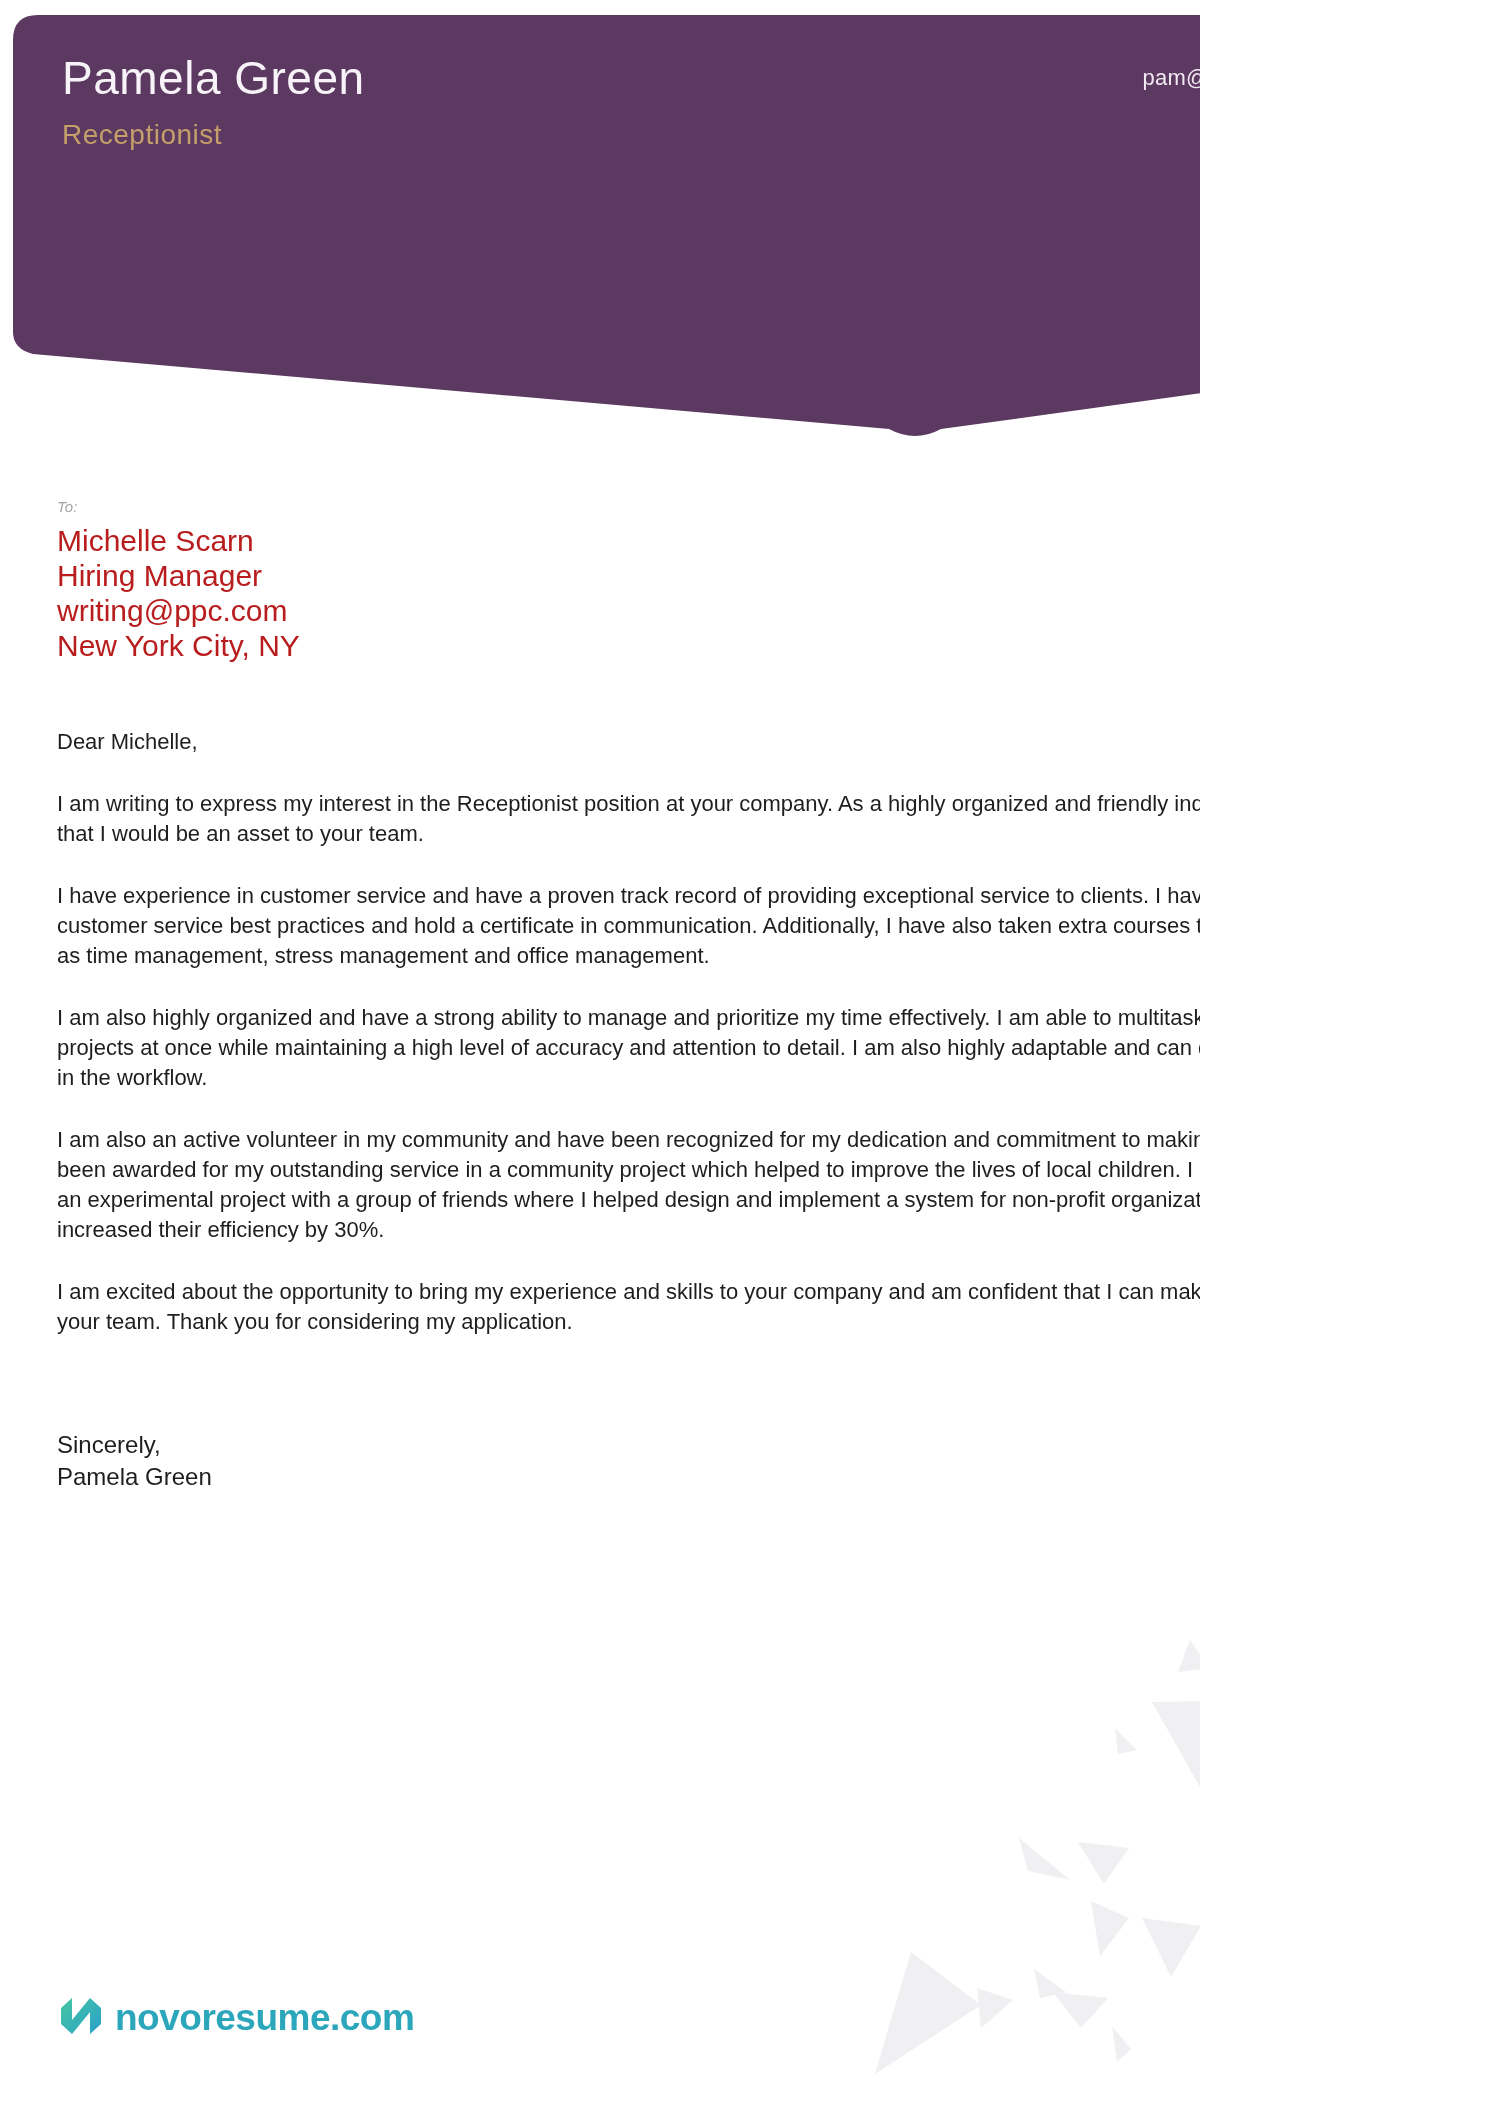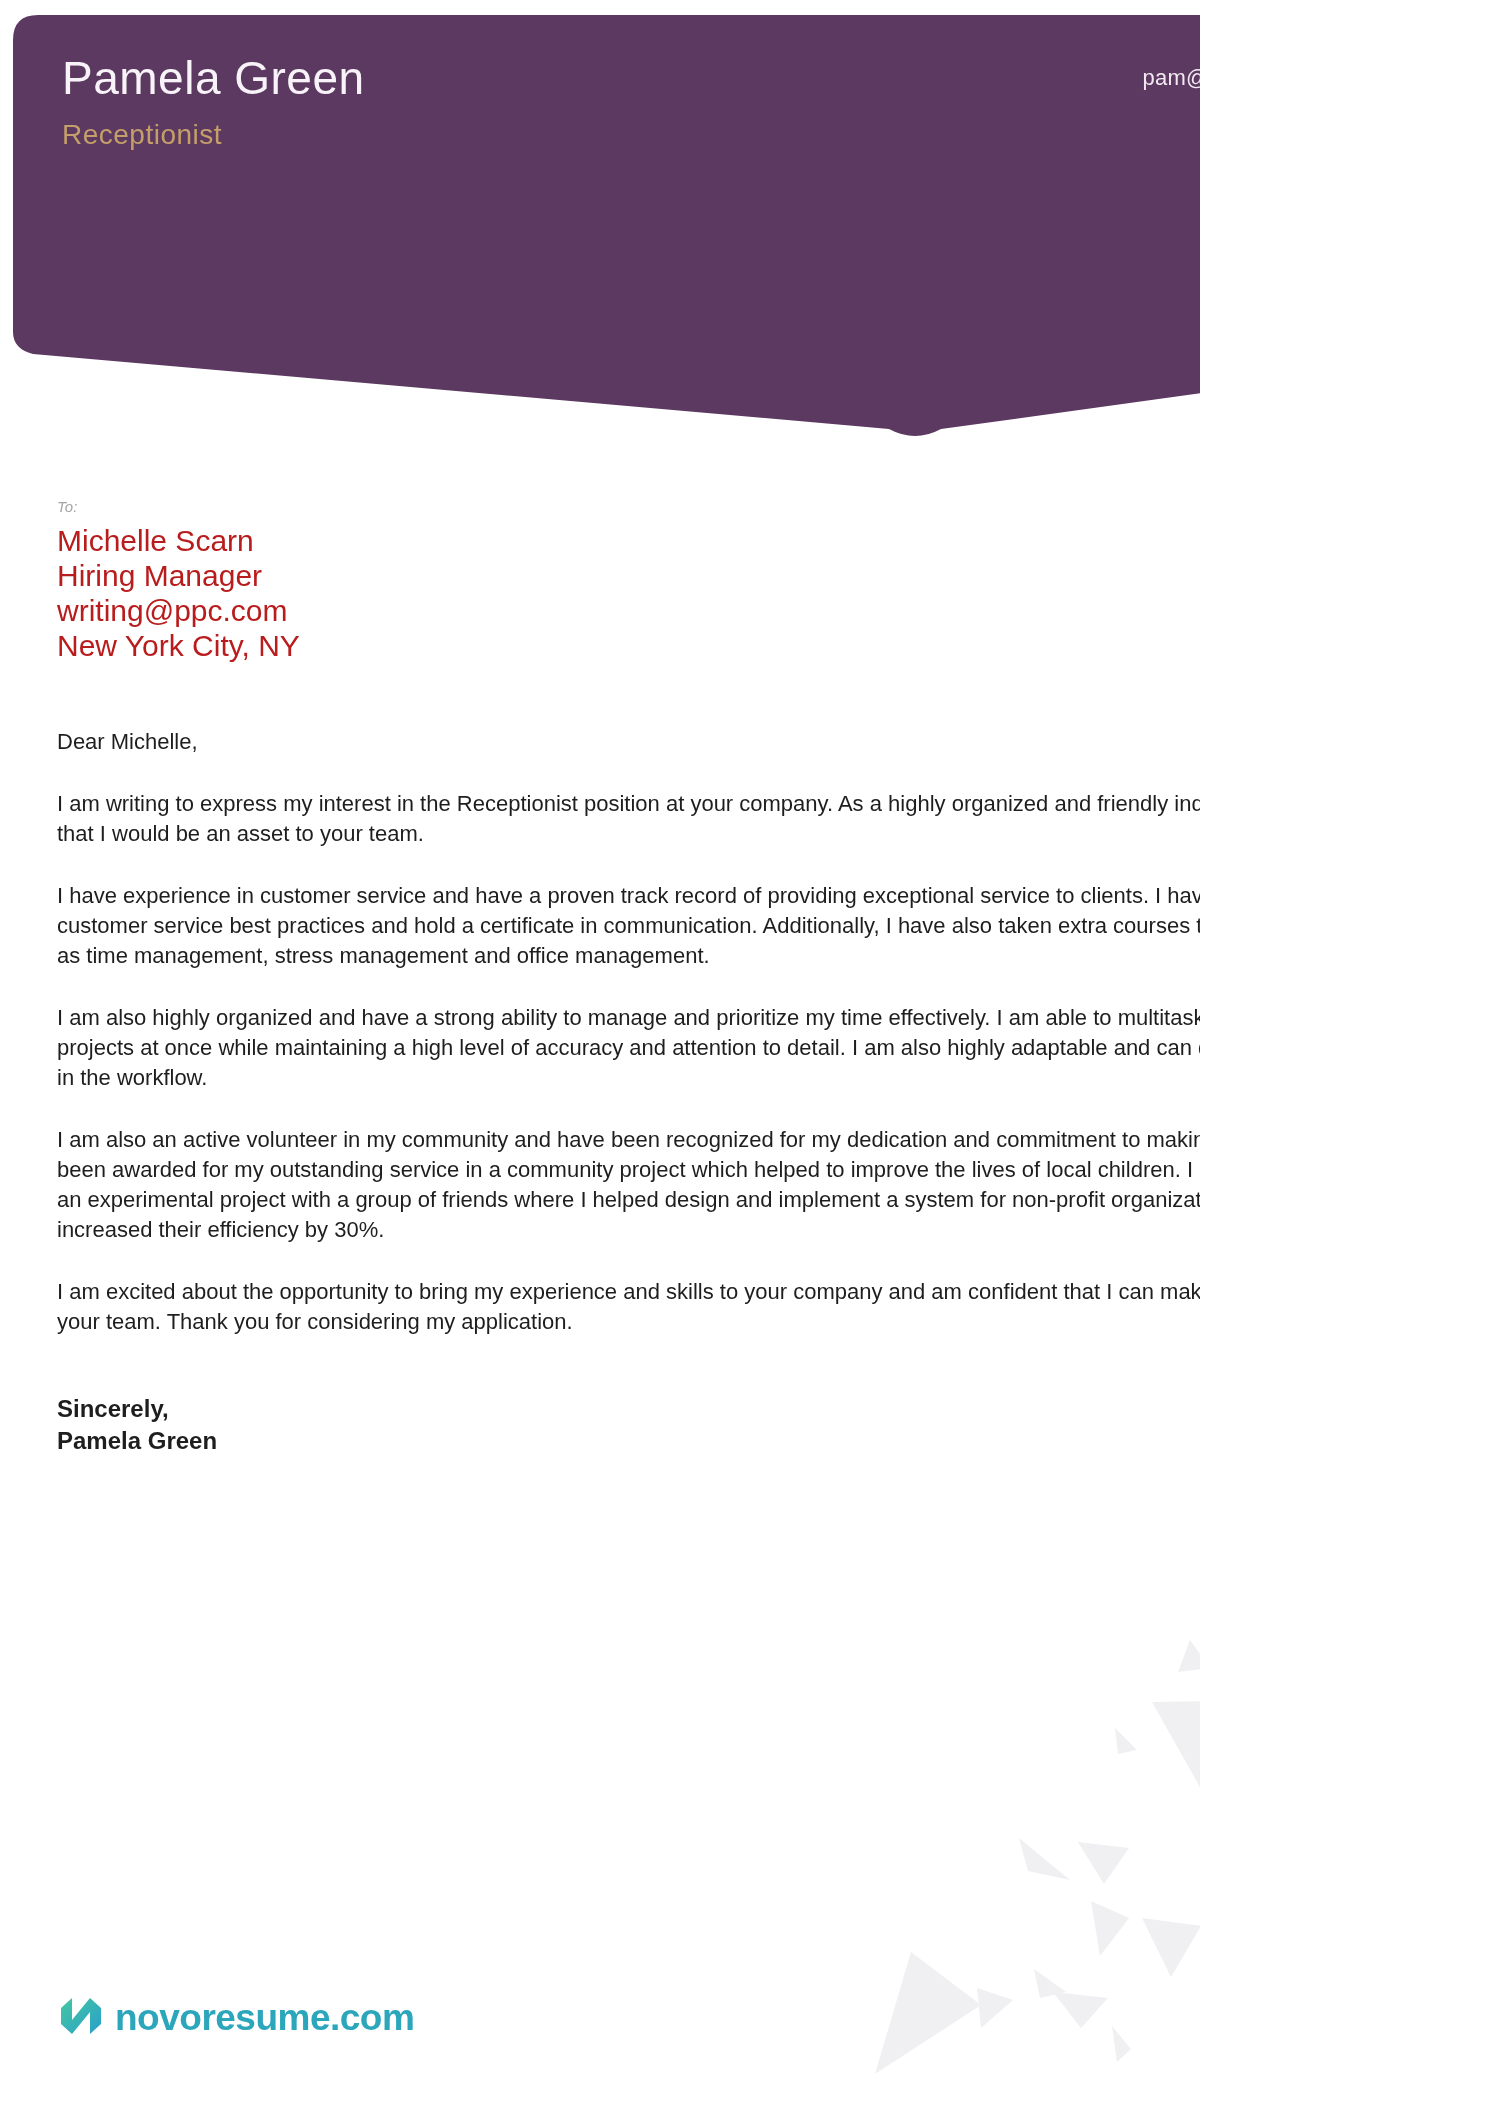--- a/index.html
+++ b/index.html
@@ -50,21 +50,21 @@
   .contact-icon{width:34px;display:flex;justify-content:center;align-items:center;}
   .ic-gold{fill:var(--gold);}
   .ic-cut{fill:var(--purple);}
   .ic-line{stroke:var(--purple);stroke-width:2.6;fill:none;}
   
   .letter{position:absolute;left:57px;top:498px;width:1392px;color:var(--body-text);}
   .to-label{font-size:15px;font-style:italic;color:var(--gray-label);margin-bottom:8px;}
   .recipient-line{font-size:30px;line-height:35px;color:#b91c1c;}
   .salutation{margin-top:64px;font-size:22px;line-height:30px;}
   .para{margin-top:32px;font-size:22px;line-height:30px;}
-  .signoff{margin-top:56px;font-weight:bold;}
+  .signoff{margin-top:92px;}
   .signoff div{font-size:24px;line-height:32px;}
   
   .triangles{position:absolute;left:850px;top:1550px;}
   .triangles polygon{fill:var(--triangle);}
   
   .footer{
     position:absolute;left:57px;top:1992px;
     display:flex;align-items:center;gap:10px;
   }
   .logo-text{

